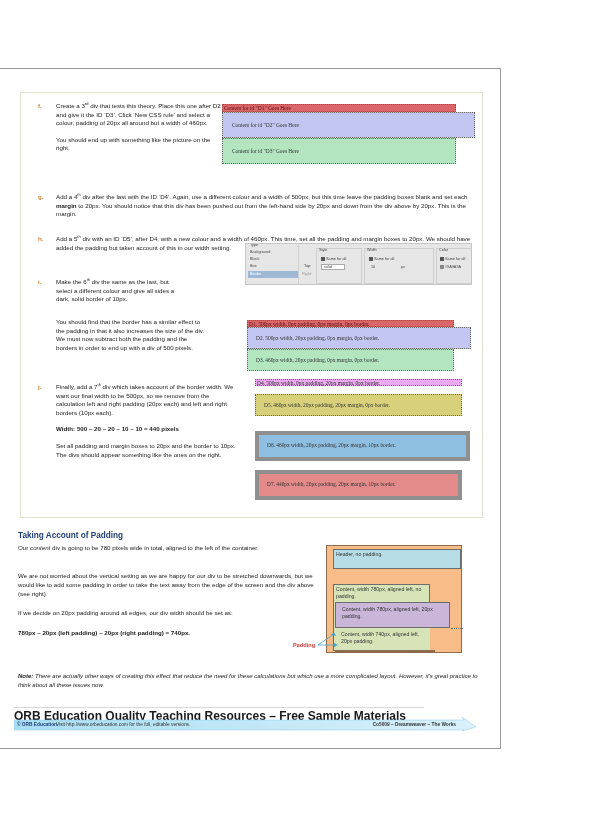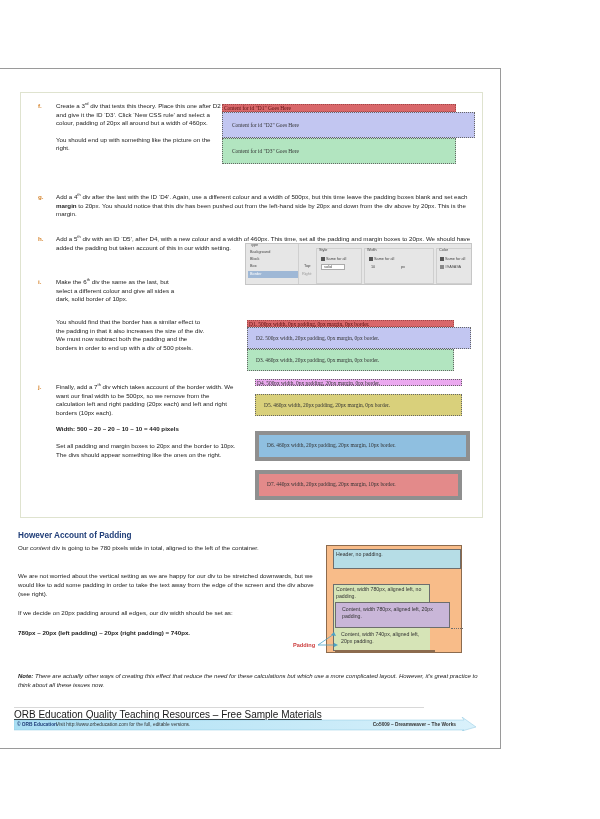--- a/index.html
+++ b/index.html
@@ -20,21 +20,21 @@
   .cssdlg .lbl { position:absolute; white-space:nowrap; }
   .cssdlg .chk { display:inline-block; width:4px; height:4px; background:#555; margin-right:1px; vertical-align:middle; }
   .cssdlg .fld { position:absolute; height:6px; background:#fff; border:1px solid #aaa; box-sizing:border-box; line-height:5px; padding-left:2px; }
   .sect-title { position:absolute; left:18px; top:531px; font-size:8.2px; font-weight:bold; color:#1f3d78; }
   .txt { position:absolute; left:18px; font-size:6.2px; line-height:8.8px; color:#222; }
   .diagram { position:absolute; left:326px; top:545px; width:136px; height:108px; background:#f8bc89; border:1px solid #8c6b4e; box-sizing:border-box; }
   .dbox { position:absolute; box-sizing:border-box; font-size:5.2px; line-height:7px; color:#333; padding:1px 2px; }
   .pad-label { position:absolute; left:293px; top:642px; font-size:5.6px; font-weight:bold; color:#cc3b3b; }
   .note { position:absolute; left:18px; top:672px; width:470px; font-size:6px; line-height:9px; font-style:italic; color:#222; }
   .footer-line { position:absolute; left:14px; top:707px; width:410px; height:1px; background:#d8d8d8; }
-  .footer-title { position:absolute; left:14px; top:709px; font-size:10px; font-weight:normal; text-decoration:underline; color:#1a1a1a; }
+  .footer-title { position:absolute; left:14px; top:709px; font-size:12px; font-weight:bold; text-decoration:underline; color:#1a1a1a; }
   .footer-bar { position:absolute; left:14px; top:720px; width:462px; height:11px; }
   .footer-bar .copy { position:absolute; left:3px; top:2px; font-size:4.8px; font-weight:bold; color:#1f3d78; }
   .footer-bar .visit { position:absolute; left:42px; top:2px; font-size:4.8px; color:#333; }
   .footer-bar .course { position:absolute; right:20px; top:2px; font-size:4.8px; font-weight:bold; color:#333; }
 </style>
 </head>
 <body>
 
 <div class="page">
   <div class="panel"></div>
@@ -135,21 +135,21 @@
 
 <div class="step" style="left:38px; top:383px; width:200px;">
   <span class="letter">j.</span>
   <div class="body" style="width:182px;">
     <p><span>Finally, add a 7</span><sup>th</sup><span> div which takes account of the border width.  We want our final width to be 500px, so we remove from the calculation left and right padding (20px each) and left and right borders (10px each).</span></p>
     <p class="bold">Width: 500 – 20 – 20 – 10 – 10 = 440 pixels</p>
     <p>Set all padding and margin boxes to 20px and the border to 10px.  The divs should appear something like the ones on the right.</p>
   </div>
 </div>
 
-<div class="sect-title">However Account of Padding</div>
+<div class="sect-title">Taking Account of Padding</div>
 <div class="txt" style="top:544px; width:290px;"><span>Our </span><i>content</i><span> div is going to be 780 pixels wide in total, aligned to the left of the container.</span></div>
 <div class="txt" style="top:572px; width:300px;">We are not worried about the vertical setting as we are happy for our div to be stretched downwards, but we would like to add some padding in order to take the text away from the edge of the screen and the div above (see right).</div>
 <div class="txt" style="top:609px; width:300px;">If we decide on 20px padding around all edges, our div width should be set as:</div>
 <div class="txt bold" style="top:629px; width:300px;">780px – 20px (left padding) – 20px (right padding) = 740px.</div>
 
 <div class="diagram">
   <div class="dbox" style="left:6px; top:3px; width:128px; height:20px; background:#b6dde6; border:1px solid #6d6d6d;">Header, no padding.</div>
   <div class="dbox" style="left:6px; top:38px; width:97px; height:67px; background:#d6e4b7; border:1px solid #6d6d6d;">Content, width 780px, aligned left, no padding.</div>
   <div class="dbox" style="left:8px; top:56px; width:115px; height:26px; background:#c9b6d8; border:1px solid #6d6d6d; padding:3px 6px;">Content, width 780px, aligned left, 20px padding.</div>
   <div class="dbox" style="left:8px; top:82px; width:95px; height:23px; background:#d6e4b7; padding:3px 6px;">Content, width 740px, aligned left, 20px padding.</div>

